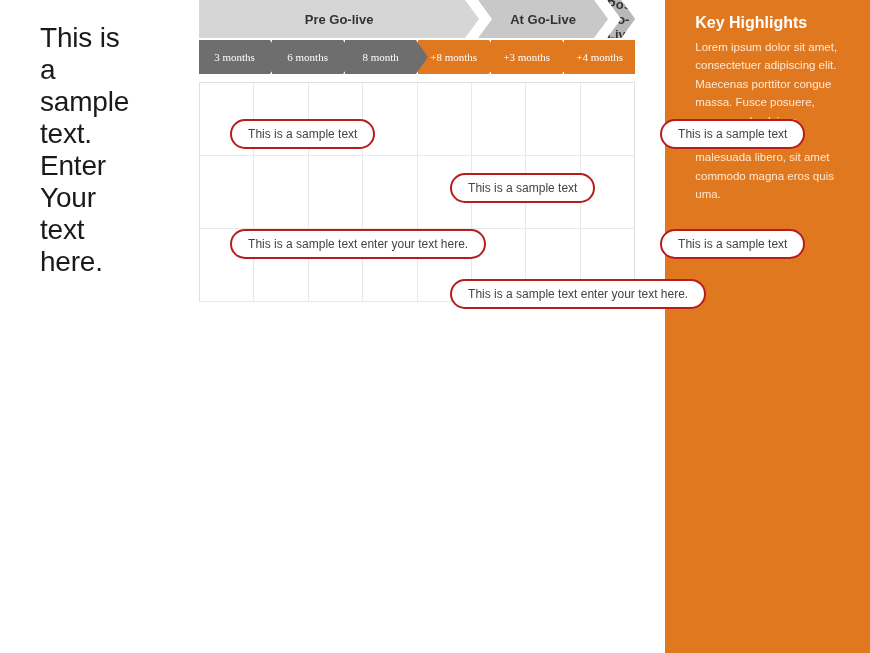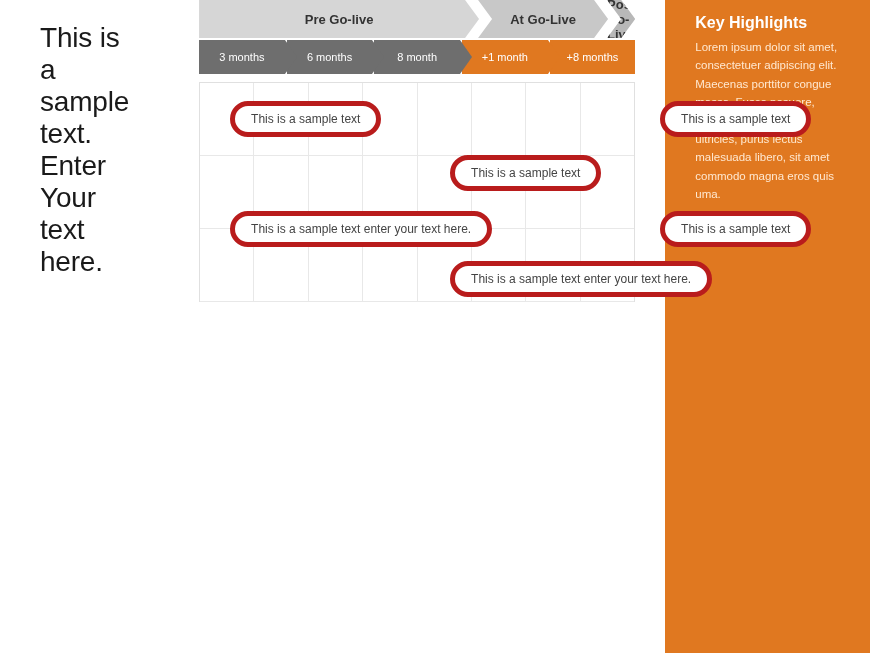--- a/index.html
+++ b/index.html
@@ -74,20 +74,21 @@
       clip-path: polygon(0 0, calc(100% - 14px) 0, 100% 50%, calc(100% - 14px) 100%, 0 100%, 14px 50%);
       margin-left: -1px;
     }
 
     
     .arrow-timeline {
       display: flex;
       align-items: stretch;
       height: 34px;
       margin-top: 2px;
+      font-family: Liberation Serif, serif;
     }
 
     .arrow-item {
       display: flex;
       align-items: center;
       justify-content: center;
       font-size: 11px;
       font-weight: 500;
       color: #fff;
       position: relative;
@@ -165,26 +166,27 @@
     
     .content-items {
       position: relative;
       height: 200px;
       z-index: 1;
     }
 
     .content-box {
       position: absolute;
       background: #ffffff;
-      border: 5px solid #b91c1c;
+      border: 2px solid #b91c1c;
       border-radius: 20px;
       padding: 6px 16px;
       font-size: 12px;
       color: #444;
       white-space: nowrap;
+      margin-top: 18px;
     }
 
     
     .footer {
       background: #e07820;
       padding: 14px 30px 16px 30px;
       min-height: 95px;
     }
 
     .footer-title {
@@ -221,22 +223,23 @@
       </div>
       <div class="phase-header phase-header-post">
         <span>Post Go-Live</span>
       </div>
     </div>
 
     <div class="arrow-timeline" id="arrow-timeline">
     <div class="arrow-item gray">3 months</div>
         <div class="arrow-item gray">6 months</div>
         <div class="arrow-item gray">8 month</div>
-        <div class="arrow-item orange">+1 month</div>
         <div class="arrow-item orange">+8 months</div>
+        <div class="arrow-item orange">+3 months</div>
+        <div class="arrow-item orange">+4 months</div>
       </div>
 
     <div class="content-grid" id="content-grid" style="height: 220px;">
 
       <div class="grid-lines" id="grid-lines">
           <div class="grid-col"></div>
           <div class="grid-col"></div>
           <div class="grid-col"></div>
           <div class="grid-col"></div>
           <div class="grid-col"></div>

